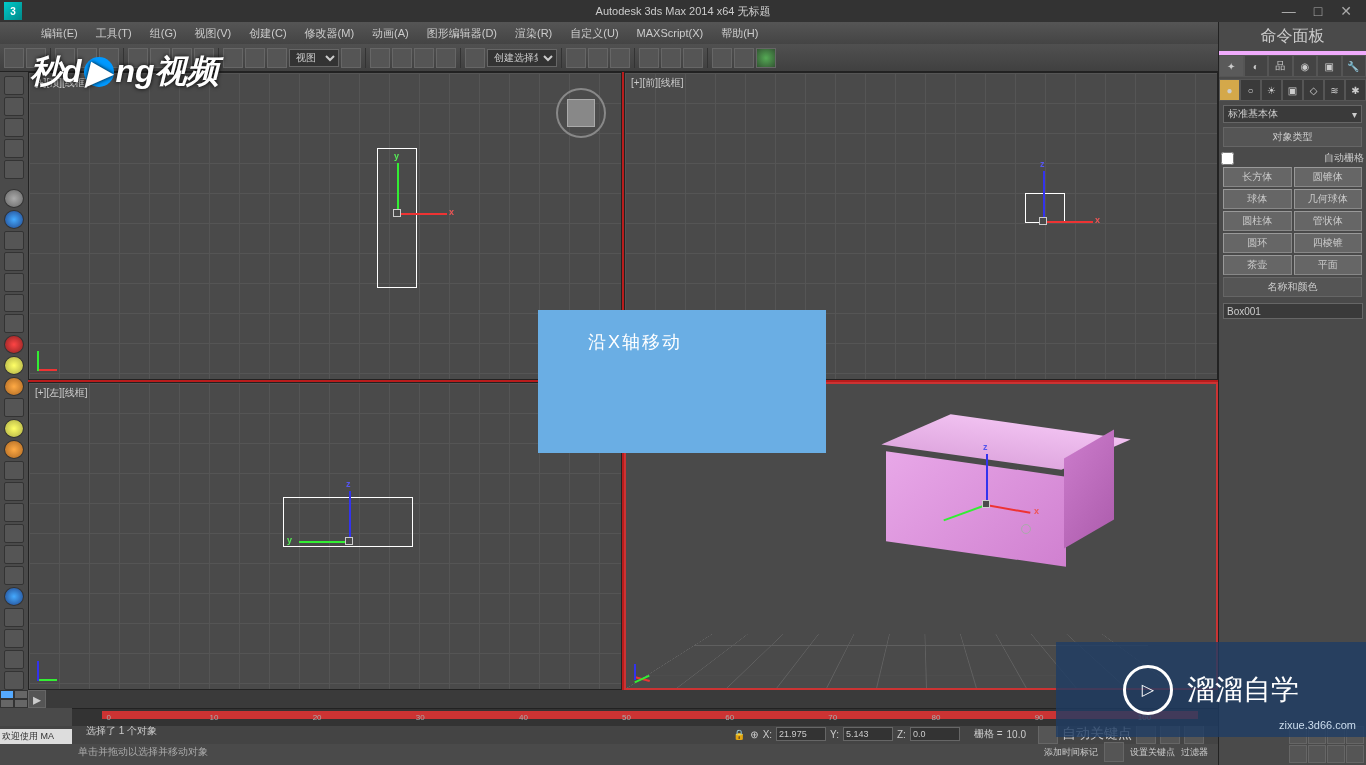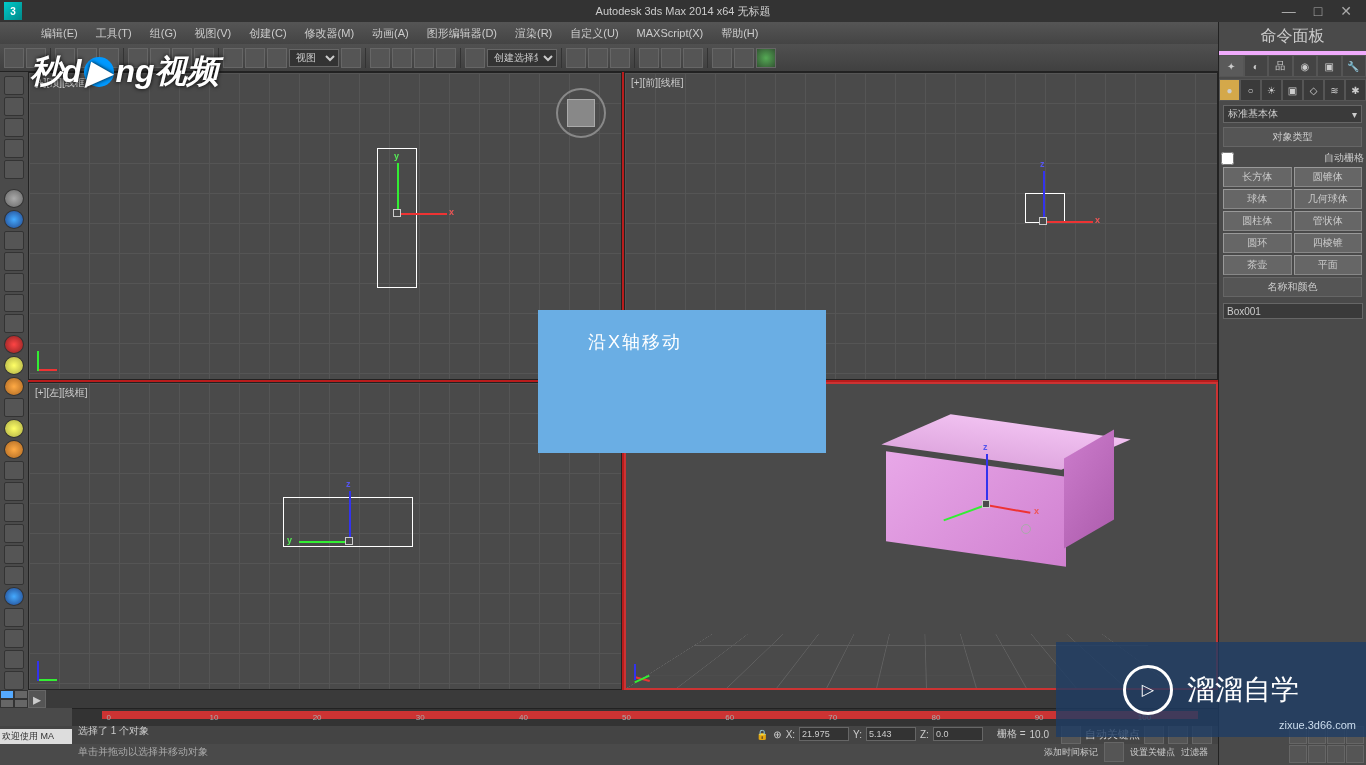--- a/index.html
+++ b/index.html
@@ -79,21 +79,21 @@
 .slider-track { flex: 1; height: 14px; background: #333; position: relative; margin: 0 4px; }
 .slider-thumb { position: absolute; left: 24%; width: 50px; height: 14px; background: #666; border: 1px solid #888; display: flex; align-items: center; justify-content: center; font-size: 9px; }
 .play-btn { width: 18px; height: 18px; background: #555; border: 1px solid #666; display: flex; align-items: center; justify-content: center; }
 
 .timeline-ruler { height: 18px; background: #333; position: relative; margin-left: 72px; border-top: 1px solid #222; }
 .timeline-red { position: absolute; left: 30px; right: 20px; top: 2px; height: 8px; background: #c33; }
 .tick-label { position: absolute; font-size: 8px; color: #aaa; top: 4px; }
 
 .status-row { height: 18px; display: flex; align-items: flex-end; background: #444; font-size: 10px; }
 .status-left { width: 72px; background: #ddd; color: #333; padding: 1px 2px; font-size: 9px; overflow: hidden; }
-.status-mid { flex: 1; padding: 0 6px; display: flex; gap: 12px; }
+.status-mid { flex: 1; padding: 0 14px; display: flex; gap: 12px; }
 .coord-group { display: flex; gap: 4px; align-items: center; margin-left: auto; }
 .coord-input { width: 50px; background: #333; border: 1px solid #666; color: #ccc; font-size: 9px; padding: 0 2px; height: 14px; }
 
 .hint-row { height: 16px; display: flex; align-items: center; font-size: 10px; }
 .hint-left { width: 72px; background: #ddd; color: #333; padding: 0 2px; font-size: 9px; overflow: hidden; white-space: nowrap; }
 .hint-text { padding: 0 6px; color: #aaa; }
 
 .watermark-video { position: absolute; top: 50px; left: 30px; font-size: 32px; color: #fff; font-weight: bold; font-style: italic; z-index: 50; text-shadow: 0 0 4px #000; display: flex; align-items: center; }
 .watermark-video .play-icon { width: 30px; height: 30px; background: #09f; border-radius: 50%; display: inline-flex; align-items: center; justify-content: center; margin: 0 2px; }
 
@@ -383,21 +383,21 @@
         <span>⊕</span>
         <span>X:</span>
         <input class="coord-input" value="21.975" style="">
         <span>Y:</span>
         <input class="coord-input" value="5.143" style="">
         <span>Z:</span>
         <input class="coord-input" value="0.0" style="">
         <span style="margin-left:10px">栅格 =</span>
         <span>10.0</span>
         <span class="tool-btn" style="margin-left:8px"></span>
-        <span style="font-size:11px">自动关键点</span>
+        <span style="font-size:14px">自动关键点</span>
         <span class="tool-btn"></span>
         <span class="tool-btn"></span>
         <span class="tool-btn"></span>
       </div>
     </div>
   </div>
   <div class="hint-row">
     <div class="hint-left"></div>
     <span class="hint-text">单击并拖动以选择并移动对象</span>
     <div style="margin-left:auto;display:flex;gap:6px;align-items:center;padding-right:10px;font-size:9px">

